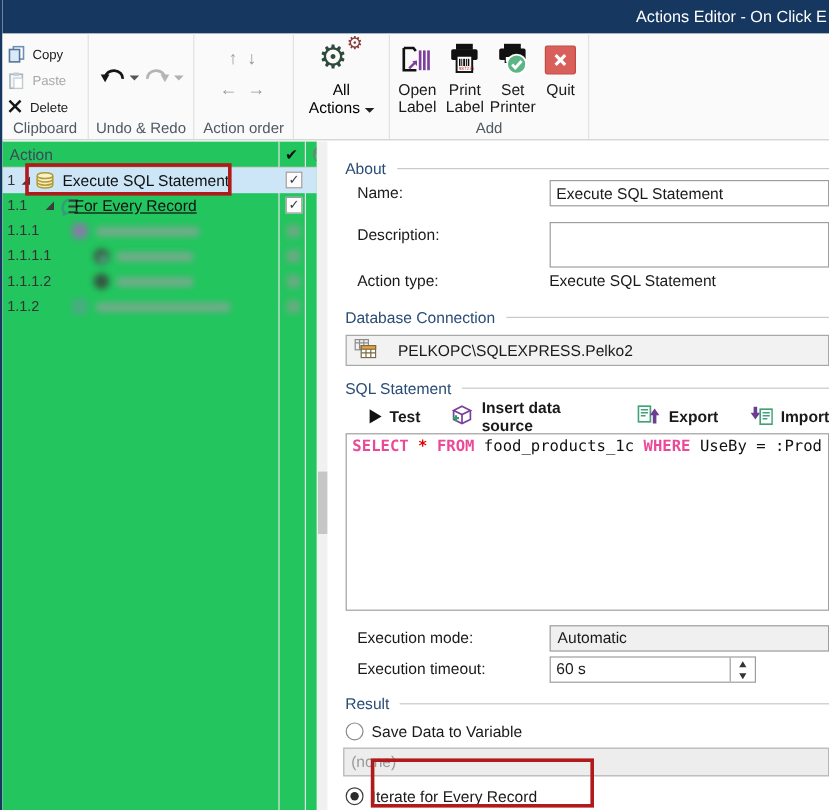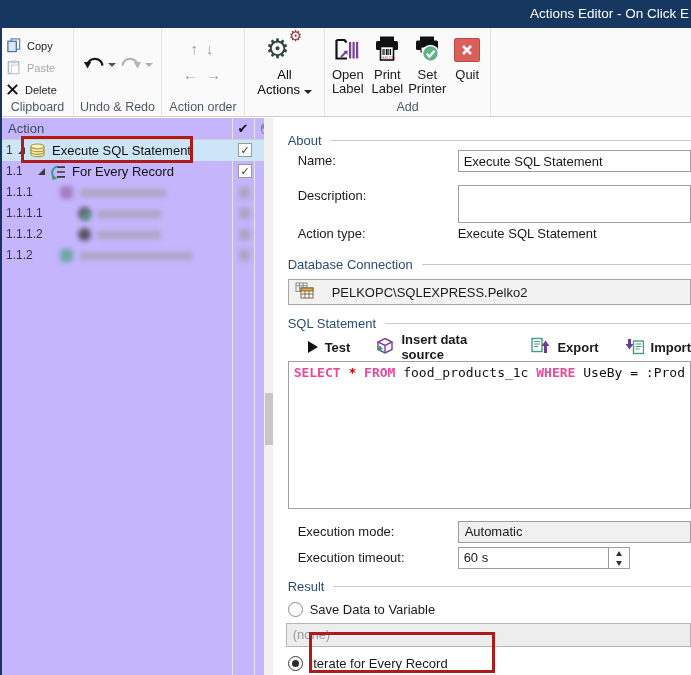--- a/index.html
+++ b/index.html
@@ -23,21 +23,21 @@
   .bigbtn { width:40px; text-align:center; font-size:13px; line-height:14px; color:#1a1a1a; }
   .bigbtn .bicon { height:32px; margin:6px auto 2px auto; display:flex; align-items:flex-start; justify-content:center; }
   .arrowrow { text-align:center; font-size:15px; font-weight:bold; color:#9b9b9b; letter-spacing:2px; }
   .gearwrap { position:relative; width:38px; height:34px; margin:5px auto 0 auto; }
   .gear-big { position:absolute; left:0px; top:2px; font-size:27px; line-height:27px; color:#2e4a3d; font-family:"DejaVu Sans",sans-serif; }
   .gear-small { position:absolute; right:1px; top:-4px; font-size:15px; line-height:15px; color:#8b3a3a; font-family:"DejaVu Sans",sans-serif; }
   .quitbox { width:26px; height:24px; background:#d85f5a; border:1px solid #c04a42; border-radius:2px; display:flex; align-items:center; justify-content:center; margin:0 auto; }
   
   #main { position:absolute; left:0; top:118px; width:100%; height:557px; display:flex; }
   
-  #tree { position:relative; width:293px; height:100%; background:#c4b5fd; font-size:13px; }
+  #tree { position:relative; width:293px; height:100%; background:#22c55e; font-size:13px; }
   .vsep { position:absolute; top:0; bottom:0; width:1px; background:#e4e4e4; }
   #tree-header { position:relative; height:22px; border-bottom:1px solid #cfcfcf; }
   #tree-header .htitle { position:absolute; left:6px; top:3px; font-size:13px; color:#3b4a5a; }
   .hicon { position:absolute; top:3px; width:16px; text-align:center; }
   .trow { position:relative; height:21px; }
   .trow.selected { background:#cde6f7; }
   .tnum { position:absolute; left:4px; top:3px; font-size:12px; color:#333; }
   .exp { position:absolute; top:7px; width:0; height:0; border-bottom:7px solid #3c3c3c; border-left:7px solid transparent; }
   .ticon { position:absolute; top:3px; }
   .tlabel { position:absolute; top:3px; color:#111; white-space:nowrap; }
@@ -274,21 +274,21 @@
       <div class="trow">
         <span class="tnum">1.1</span>
         <span class="exp" style="left:36px;"></span>
         <span class="ticon" style="left:47px;top:4px;">
           <svg width="18" height="15" viewBox="0 0 18 15">
             <path d="M8 2.2 h8 M8 7 h8 M8 11.8 h8" stroke="#3a3a3a" stroke-width="1.7"></path>
             <path d="M8.5 1.4 A6.6 6.6 0 0 0 5.2 12.6" fill="none" stroke="#2f9e7a" stroke-width="1.9"></path>
             <polygon points="3.2,10.2 8.8,13.2 3.2,15" fill="#2f9e7a"></polygon>
           </svg>
         </span>
-        <span class="tlabel" style="left:70px;">For Every Record</span>
+        <span class="tlabel" style="left:60px;text-decoration:underline;">For Every Record</span>
         <span class="cb">✓</span>
       </div>
 
       <div class="trow">
         <span class="tnum">1.1.1</span>
         <span class="blurdot" style="left:58px; background:#9b6fb5;"></span>
         <span class="blurbar" style="left:78px; width:86px;"></span>
         <span class="blurcb"></span>
       </div>
 

